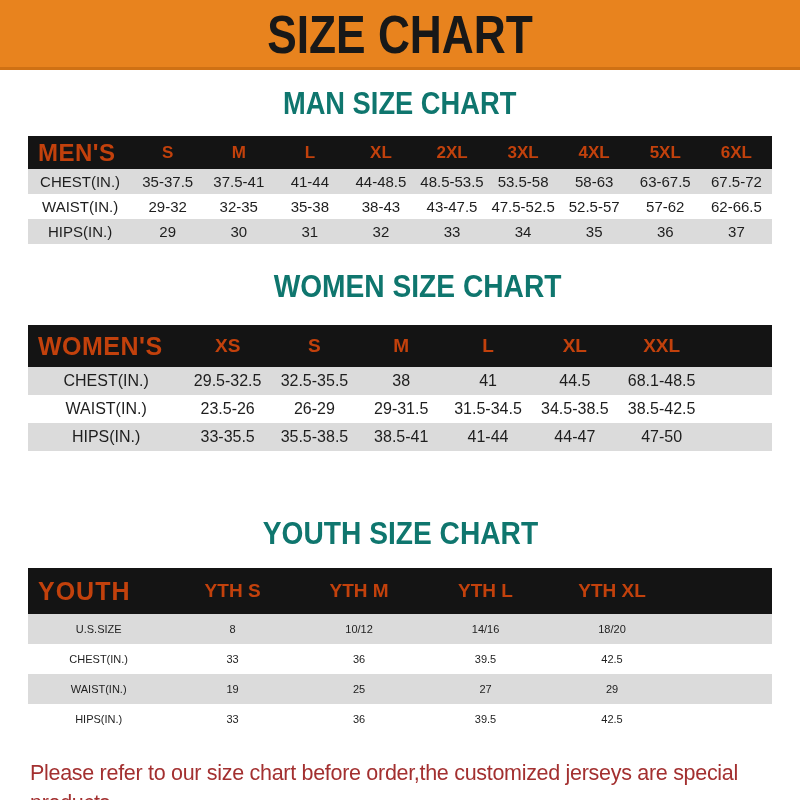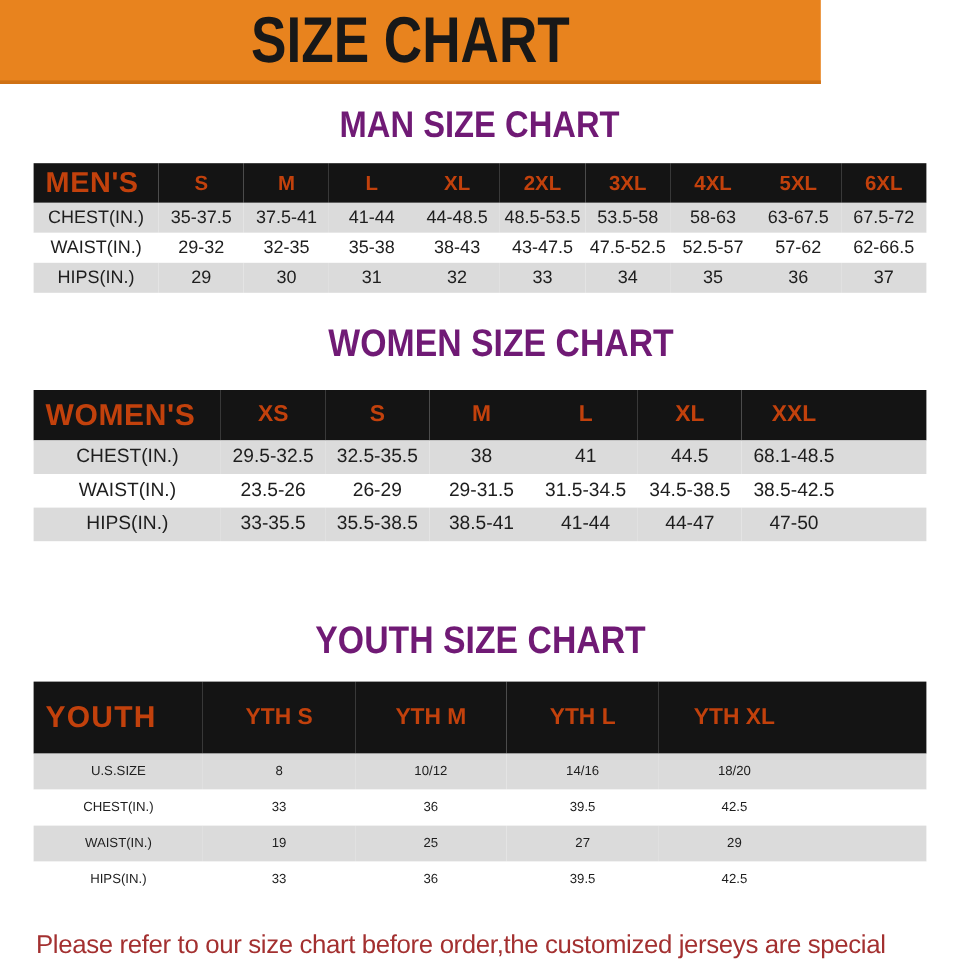--- a/index.html
+++ b/index.html
@@ -8,31 +8,31 @@
     --bar-bg:#141414;
     --stripe:#DBDBDB;
     --ink:#1C1C1C;
     --footer-red:#A33030;
   }
   *{margin:0;padding:0;box-sizing:border-box;}
   html,body{width:800px;height:800px;background:#FFFFFF;overflow:hidden;
     font-family:"Liberation Sans", sans-serif;color:var(--ink);}
   
   .banner{
-    width:684px;height:70px;background:var(--banner-bg);
+    width:800px;height:70px;background:var(--banner-bg);
     border-bottom:3px solid var(--banner-edge);
     display:flex;align-items:center;justify-content:center;
   }
   .banner-title{
     font-size:54px;font-weight:bold;letter-spacing:0px;color:#181818;
     transform:scaleX(0.82);transform-origin:center;white-space:nowrap;
   }
   
   .section-heading{
-    text-align:center;font-weight:bold;color:#701a75;
+    text-align:center;font-weight:bold;color:#0f766e;
   }
   .section-heading > span{
     display:inline-block;transform:scaleX(0.88);transform-origin:center;
     white-space:nowrap;letter-spacing:0px;
   }
   .sec-men  .section-heading{margin:16px 0 14px;font-size:31px;}
   .sec-women .section-heading{margin:24px 0 20px;font-size:32px;padding-left:36px;}
   .sec-youth .section-heading{margin:64px 0 16px;font-size:32px;}
   
   table{
@@ -49,21 +49,21 @@
     text-align:center;vertical-align:middle;color:#1E1E1E;
   }
   tbody tr:nth-child(odd){background:var(--stripe);}
   tbody tr:nth-child(even){background:#FFFFFF;}
   .sec-men  thead th{height:33px;font-size:17px;}
   .sec-men  thead th.label{font-size:24px;}
   .sec-men  tbody td{height:25px;font-size:15px;}
   .sec-women thead th{height:42px;font-size:19px;}
   .sec-women thead th.label{font-size:25px;}
   .sec-women tbody td{height:28px;font-size:16px;}
-  .sec-youth thead th{height:60px;font-size:19px;}
+  .sec-youth thead th{height:46px;font-size:19px;}
   .sec-youth thead th.label{font-size:25px;letter-spacing:1px;}
   .sec-youth tbody td{height:30px;font-size:11px;margin-top:13px;}
   
   .footer{
     margin:24px 0 0 30px;width:745px;
     color:var(--footer-red);font-size:21.5px;line-height:30px;
     letter-spacing:-0.3px;
   }
 </style>
 </head>

